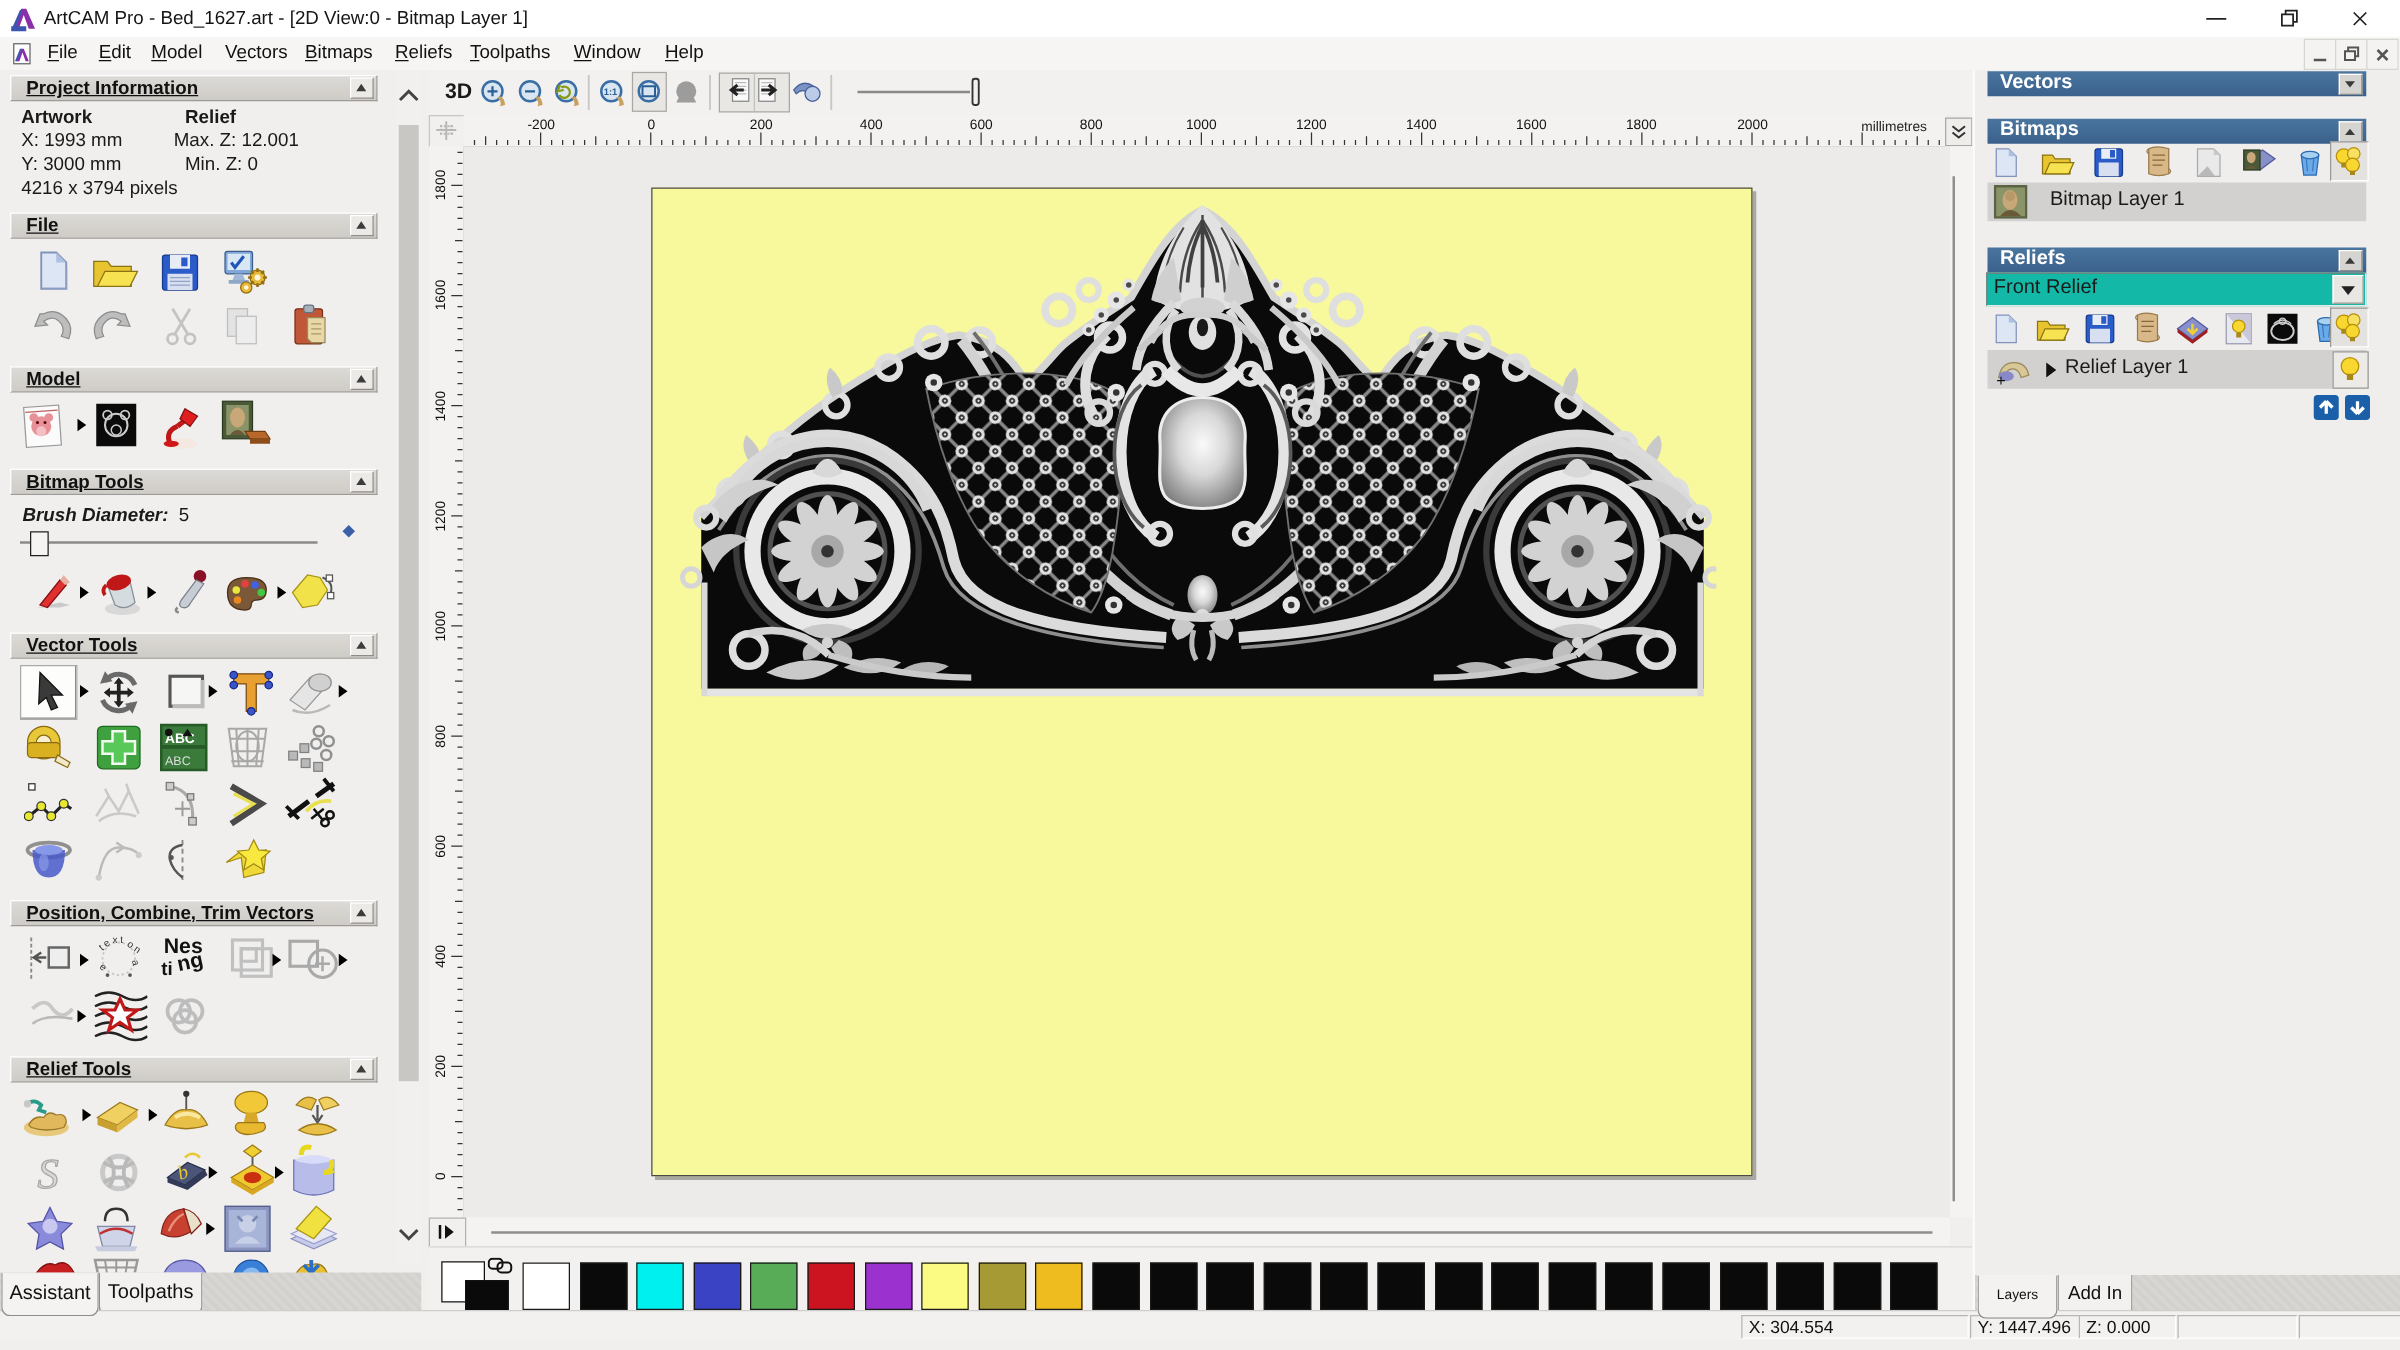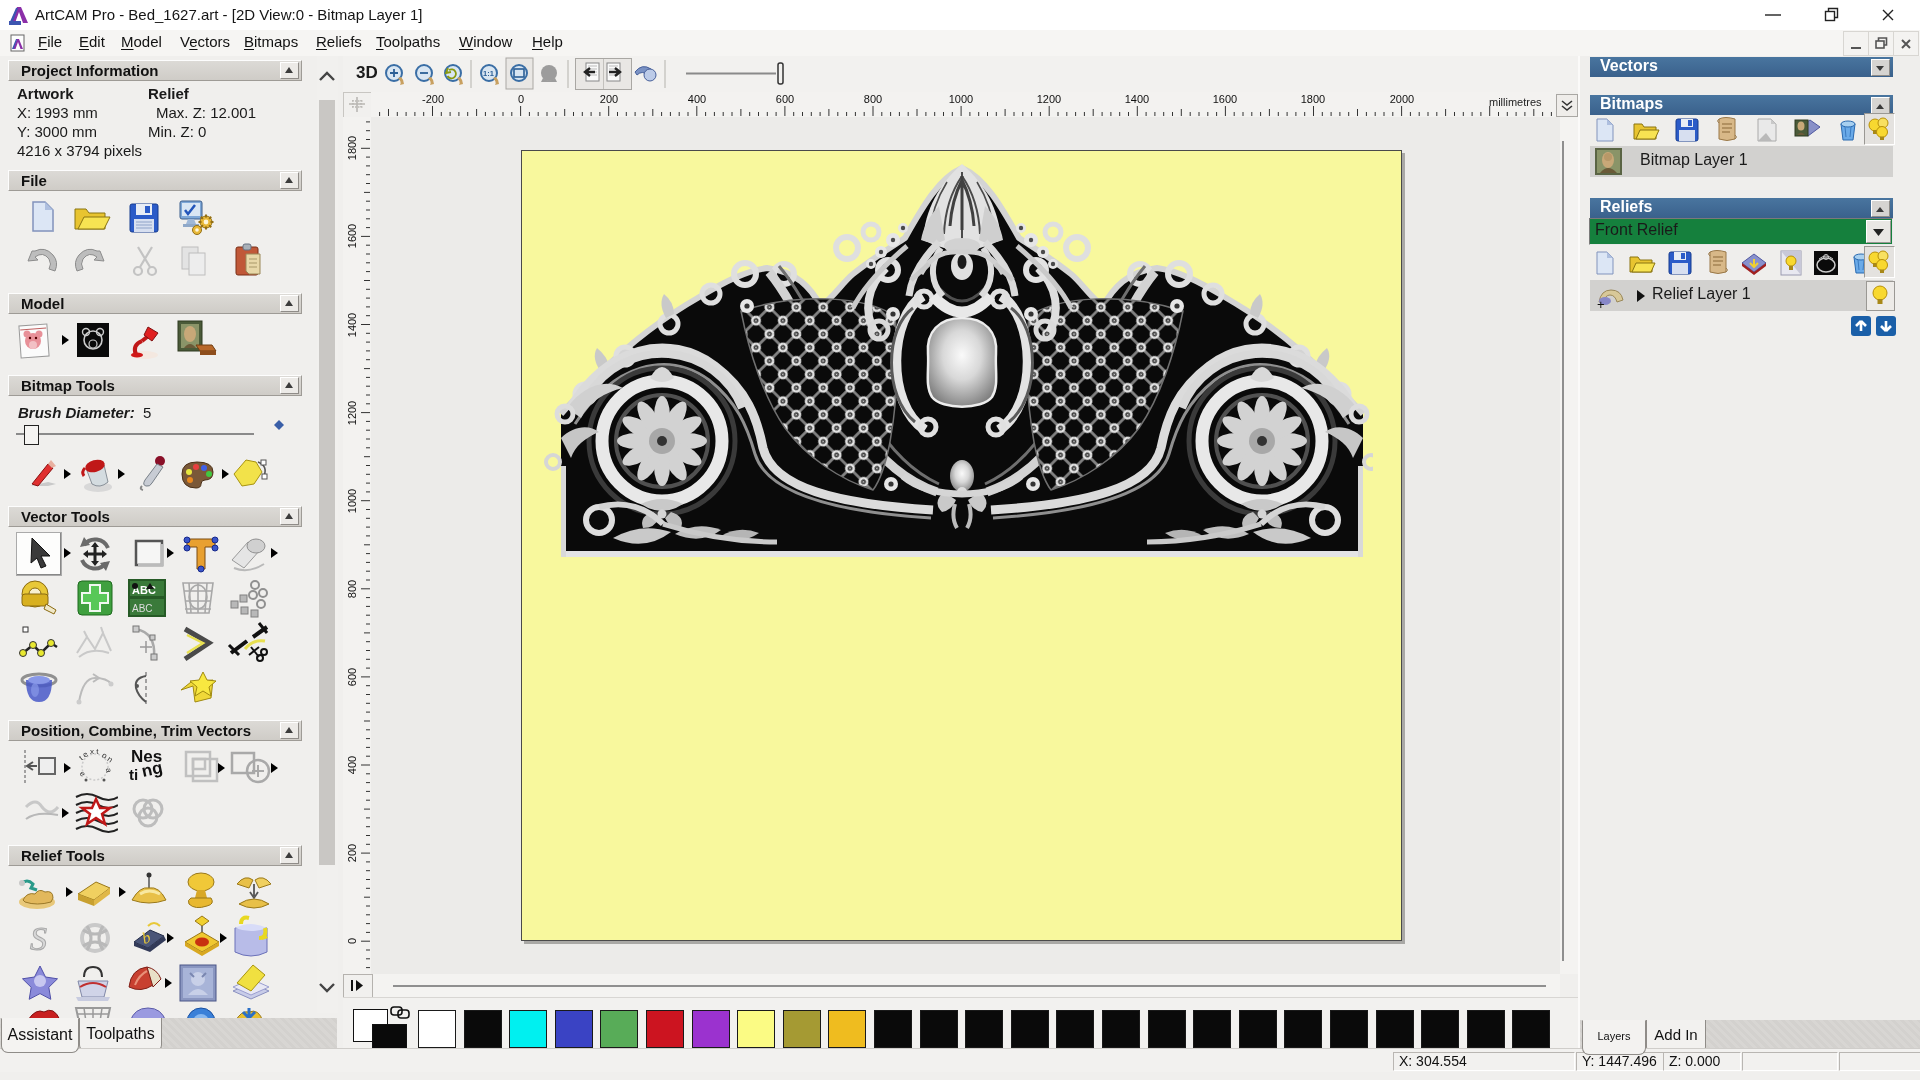--- a/index.html
+++ b/index.html
@@ -9,21 +9,21 @@
 
 #titlebar{left:0;top:0;width:1920px;height:30px;background:#FFFFFF;}
 #title-text{left:35px;top:6px;font-size:15px;color:#151515;white-space:nowrap;}
 #menubar{left:0;top:30px;width:1920px;height:26px;background:#F6F5F3;border-bottom:1px solid #E2E0DD;}
 .menu{position:absolute;top:33px;font-size:15px;color:#111;}
 .menu u{text-decoration:underline;text-underline-offset:2px;}
 
 #leftpanel{left:0;top:56px;width:343px;height:1001px;background:#F0EFED;}
 .hdr{position:absolute;left:8px;width:292px;height:19px;background:linear-gradient(#DCDAD6,#CFCCC7);
  border-top:1px solid #FDFDFD;border-left:1px solid #FDFDFD;border-bottom:1px solid #9E9B96;border-right:1px solid #9E9B96;}
-.hdr span{position:absolute;left:12px;top:1px;font-size:15px;font-weight:bold;color:#111;}
+.hdr span{position:absolute;left:12px;top:1px;font-size:15px;font-weight:bold;color:#111;text-decoration:underline;}
 .cbtn{position:absolute;width:17px;height:15px;top:1px;background:#ECEAE7;border:1px solid #8F8C88;
  border-top-color:#FFF;border-left-color:#FFF;}
 .cbtn:after{content:"";position:absolute;left:4px;top:4px;border-left:4px solid transparent;border-right:4px solid transparent;border-bottom:6px solid #3c3c3c;}
 .txt{position:absolute;font-size:15px;color:#1a1a1a;white-space:nowrap;}
 .b{font-weight:bold;}
 .arr{position:absolute;width:0;height:0;border-top:5px solid transparent;border-bottom:5px solid transparent;border-left:7px solid #000;}
 
 #lsb{left:317px;top:56px;width:21px;height:957px;background:#F1F0EE;}
 #lsb .thumb{position:absolute;left:2px;top:44px;width:16px;height:765px;background:#C9C7C4;}
 .chev{position:absolute;width:18px;height:12px;}
@@ -100,21 +100,21 @@
   <div class="abs" id="leftpanel" style="overflow:hidden">
     <div class="hdr" style="top:4px">
         <span>Project Information</span>
         <div class="cbtn" style="right:2px"></div>
       </div>
     <div class="txt b" style="left:17px;top:29px">Artwork</div>
     <div class="txt" style="left:17px;top:48px">X: 1993 mm</div>
     <div class="txt" style="left:17px;top:67px">Y: 3000 mm</div>
     <div class="txt" style="left:17px;top:86px">4216 x 3794 pixels</div>
     <div class="txt b" style="left:148px;top:29px">Relief</div>
-    <div class="txt" style="left:156px;top:48px">Max. Z: 12.001</div>
+    <div class="txt" style="left:139px;top:48px">Max. Z: 12.001</div>
     <div class="txt" style="left:148px;top:67px">Min. Z: 0</div>
     <div class="hdr" style="top:114px">
         <span>File</span>
         <div class="cbtn" style="right:2px"></div>
       </div>
 
     <svg class="abs" style="left:24px;top:143px" width="36" height="36" viewBox="0 0 36 36">
         <path d="M9 3 h12 l8 8 v21 h-20 z" fill="#DCE6F5" stroke="#8193BC" stroke-width="1.5"></path>
         <path d="M21 3 l8 8 h-8 z" fill="#AEBFDF"></path>
         <path d="M29 14 v18 h-19" stroke="#9AA8C8" stroke-width="2" fill="none" opacity=".5"></path>
@@ -931,21 +931,21 @@
           <path d="M5 25 q8-10 17 0z" fill="#6A5A38"></path>
         </svg>
       <div class="txt" style="left:50px;top:5px;font-size:16px">Bitmap Layer 1</div>
     </div>
     <div class="bhdr" style="left:10px;top:142px">
         <span>Reliefs</span>
       <div class="bbtn"><svg width="15" height="13">
             <path d="M4 10 h8 l-4-5 z" fill="#3a3a3a"></path>
           </svg></div>
       </div>
-    <div class="abs" style="left:9px;top:162px;width:302px;height:25px;background:#15803d;border:1px solid #7A7A7A;border-bottom-color:#E8E8E8;border-right-color:#E8E8E8">
+    <div class="abs" style="left:9px;top:162px;width:302px;height:25px;background:#14b8a6;border:1px solid #7A7A7A;border-bottom-color:#E8E8E8;border-right-color:#E8E8E8">
       <div class="txt" style="left:5px;top:2px;font-size:16px">Front Relief</div>
       <div class="abs" style="right:1px;top:1px;width:23px;height:21px;background:#E9E7E4;border:1px solid #9A9894;border-top-color:#FFF;border-left-color:#FFF"><svg width="23" height="21">
             <path d="M6 8 h11 l-5.5 7 z" fill="#222"></path>
           </svg></div>
     </div>
 
     <svg class="abs" style="left:12px;top:194px" width="26" height="26" viewBox="0 0 26 26">
         <path d="M5 2 h10 l6 6 v16 h-16z" fill="#DCE6F5" stroke="#8193BC"></path>
         <path d="M15 2 l6 6 h-6z" fill="#AEBFDF"></path>
       </svg>

